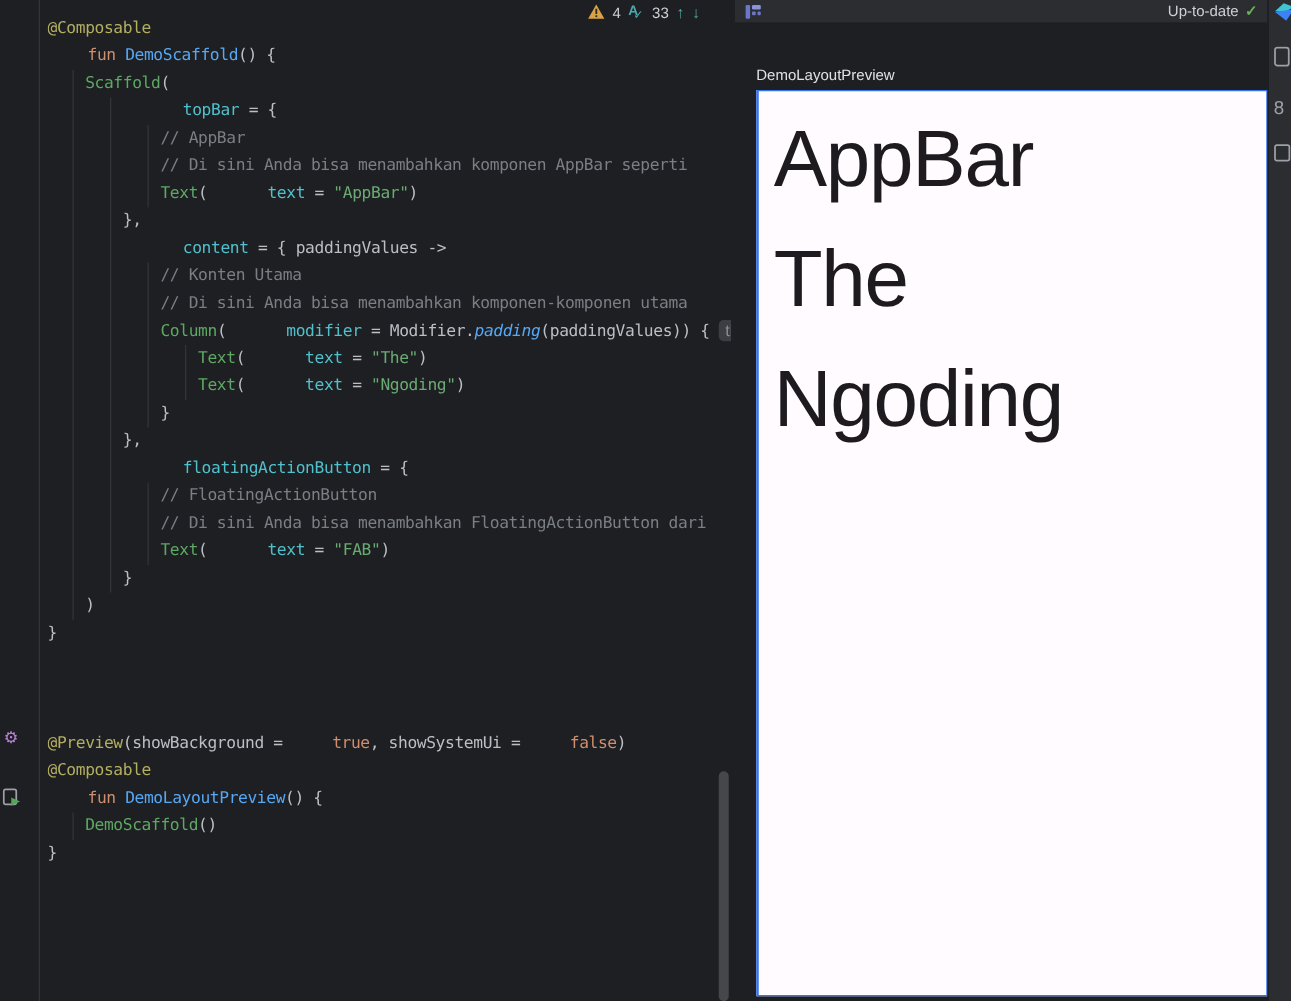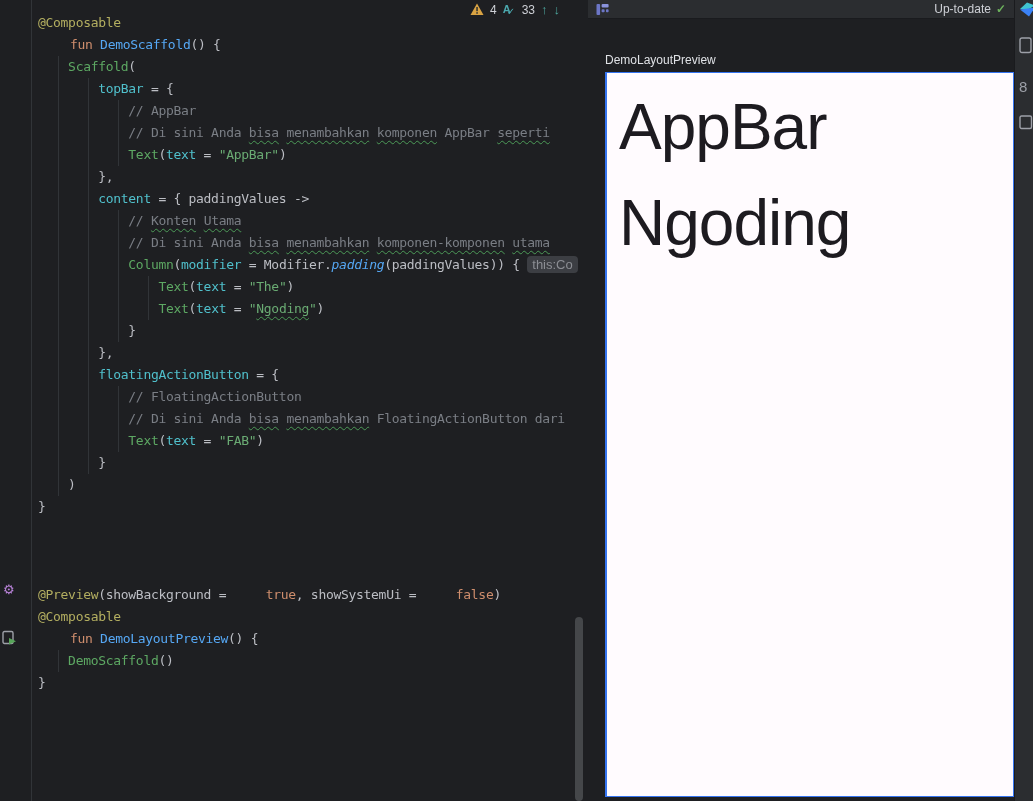--- a/index.html
+++ b/index.html
@@ -11,26 +11,26 @@
   .editor{position:absolute;left:0;top:0;width:585px;height:801px;background:#1E1F22;overflow:hidden;}
   .gutter-line{position:absolute;left:31px;top:0;width:1px;height:801px;background:#313438;}
   .code-lines{position:absolute;left:38px;top:12px;width:547px;overflow:hidden;
     font-family:"DejaVu Sans Mono","Liberation Mono",monospace;font-size:13px;line-height:22px;
     letter-spacing:-0.3px;white-space:pre;color:#BCBEC4;}
   .code-line{height:22px;white-space:pre;}
   .ann{color:#B3AE60;}
   .kw{color:#CF8E6D;margin-left:32px;}
   .fn{color:#56A8F5;}
   .call{color:#5DA863;}
-  .named{color:#50C0CC;}
+  .named{color:#50C0CC;margin-left:48px;}
   .str{color:#6AAB73;}
   .cmt{color:#7A7E85;}
   .plain{color:#BCBEC4;}
   .ext{color:#56A8F5;font-style:italic;}
-  .u{text-decoration:underline;text-decoration-style:wavy;text-decoration-color:#4C9A57;
+  .u{text-decoration-style:wavy;text-decoration-color:#4C9A57;
      text-decoration-thickness:1px;text-underline-offset:3px;}
   .hint{background:#3C3E43;color:#8C8E94;border-radius:4px;padding:1px 5px;
     font-size:13px;letter-spacing:0;font-family:"Liberation Sans",sans-serif;}
   .indent-guide{position:absolute;width:1px;background:#313438;}
 
   
   .gear-ico{position:absolute;left:3px;top:583px;font-size:13px;color:#B983D9;line-height:13px;cursor:pointer;}
   .runprev-ico{position:absolute;left:2px;top:630px;width:16px;height:17px;cursor:pointer;}
 
   
@@ -125,20 +125,21 @@
         <span class="status-text">Up-to-date</span>
         <span class="status-check">✓</span>
       </span>
     </div>
 
     <div class="preview-label">DemoLayoutPreview</div>
 
     <div class="preview-frame">
       <div class="canvas">
           <div class="canvas-line">AppBar</div>
+          <div class="canvas-line">The</div>
           <div class="canvas-line">Ngoding</div>
         </div>
     </div>
   </div>
 
   <div class="right-sidebar">
     <div class="sb-ico" style="top:1px;">
       <svg width="16" height="16" viewBox="0 0 16 16">
         <path d="M1 8 L8 1.5 L16 4.5 L9 8.5 Z" fill="#40C4D0"></path>
         <path d="M1 8.5 L16 6.5 L10 15.5 Z" fill="#3B82F6"></path>

